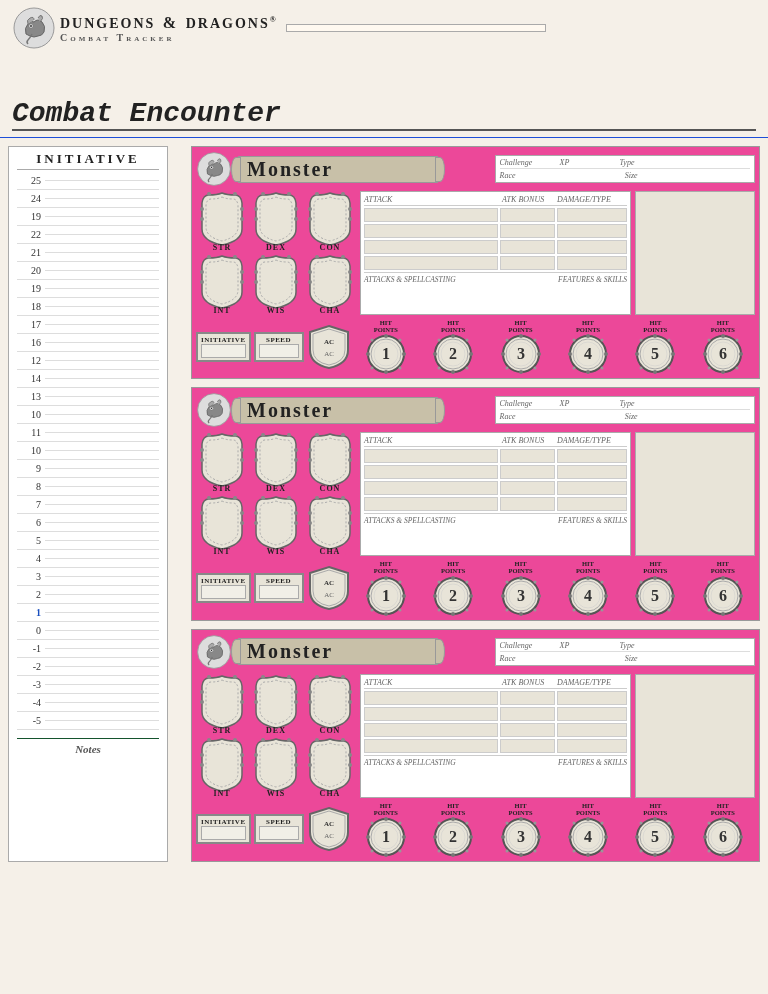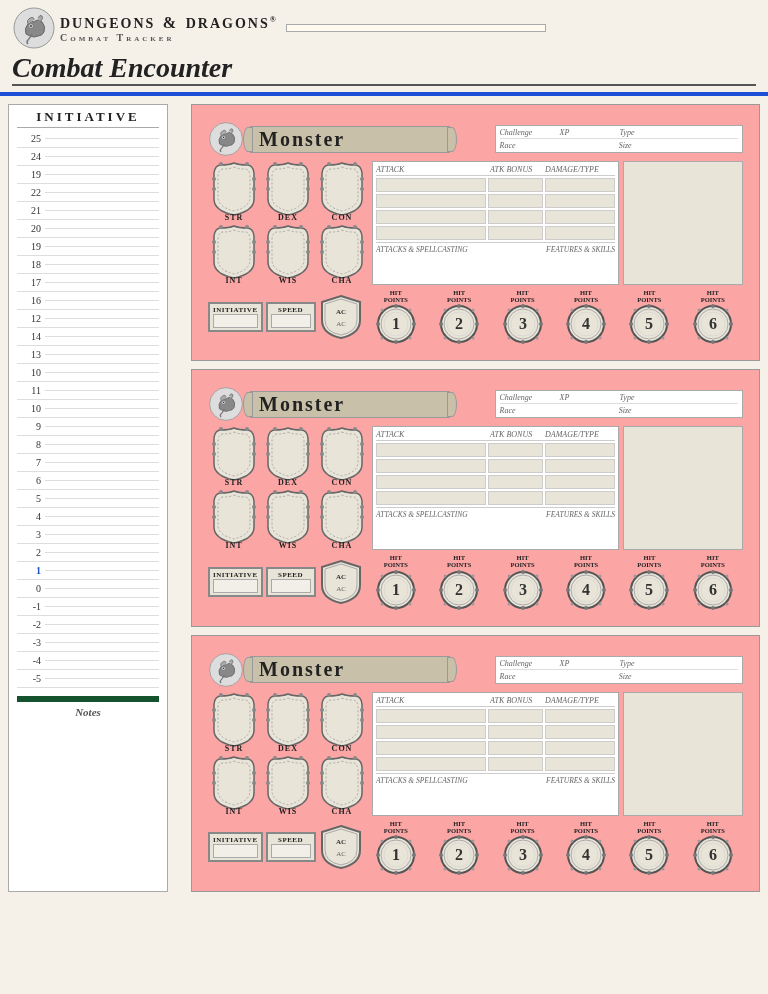--- a/index.html
+++ b/index.html
@@ -55,41 +55,41 @@
       flex-shrink: 0;
     }
     .initiative-number.blue { color: #1a4fbf; font-weight: bold; }
     .initiative-line {
       flex: 1;
       height: 1px;
       border-bottom: 1px solid #ddd;
     }
     .notes-area {
       margin-top: 8px;
-      border-top: 6px solid #14532d;
+      border-top: 1px solid #14532d;
       padding-top: 4px;
       text-align: center;
       font-size: 11px;
       font-style: italic;
       color: #555;
       font-weight: bold;
     }
 
     
     .monsters-col {
       flex: 1;
       display: flex;
       flex-direction: column;
       gap: 8px;
     }
 
     .monster-block {
       border: 1px solid #999;
-      background: #fca5a5;
-      padding: 16px;
+      background: #ec4899;
+      padding: 4px;
     }
     .info-row {
       display: flex;
       justify-content: space-between;
       align-items: center;
       border-bottom: 1px solid #ccc;
       padding: 2px 0;
     }
     .info-row:last-child { border-bottom: none; }
     .info-field-label {
@@ -102,21 +102,21 @@
       font-size: 9px;
       flex: 1;
       text-align: right;
       color: #555;
     }
     .page-wrapper {
       background: #f5f0e8;
     }
     .header-section {
       padding: 6px 12px 6px 12px;
-      border-bottom: 4px solid #1d4ed8;
+      border-bottom: 1px solid #1d4ed8;
     }
     .header-top-row {
       display: flex;
       align-items: center;
       gap: 8px;
     }
     .brand-area {
       display: flex;
       flex-direction: column;
       min-width: 240px;
@@ -133,24 +133,25 @@
     .encounter-row {
       display: flex;
       align-items: flex-end;
       margin-top: 2px;
       gap: 12px;
     }
     .encounter-name-big {
       font-size: 28px;
       font-style: italic;
       font-weight: bold;
-      font-family: Liberation Serif, serif;
+      font-family: Liberation Mono, monospace;
       border-bottom: 2px solid #555;
       flex: 1;
       min-width: 280px;
+      margin-top: 46px;
     }
     .encounter-fields {
       border: 1px solid #aaa;
       background: #fff9f0;
       padding: 3px 8px;
       min-width: 260px;
     }
   </style>
 </head>
 <body>

